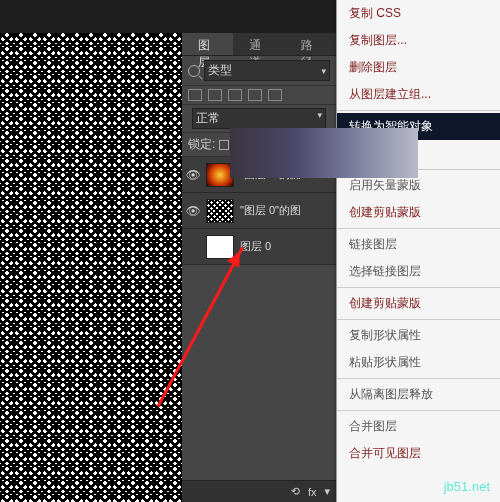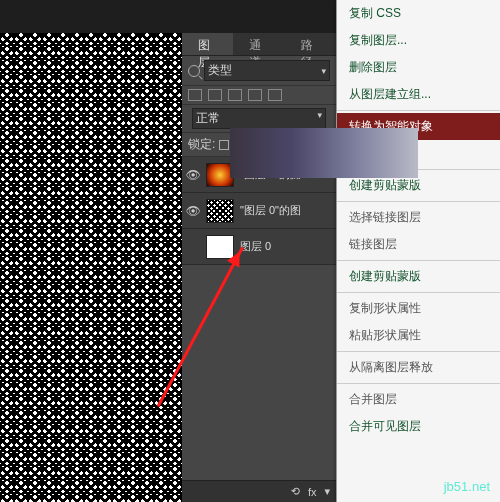--- a/index.html
+++ b/index.html
@@ -27,22 +27,22 @@
 .vis{width:14px;height:14px;display:flex;align-items:center;justify-content:center;color:#ccc}
 .thumb{width:28px;height:24px;border:1px solid #222}
 .th-grad{background:radial-gradient(circle,#ffcc33,#cc3300 60%,#220000)}
 .th-pat{background-image:repeating-linear-gradient(45deg,#fff 0,#fff 2px,#000 2px,#000 4px),repeating-linear-gradient(-45deg,#fff 0,#fff 2px,#000 2px,#000 4px);background-blend-mode:multiply}
 .th-white{background:#fff}
 .lname{color:#ddd;font-size:11px;overflow:hidden;white-space:nowrap}
 .panel-foot{position:absolute;bottom:0;left:182px;width:154px;height:22px;background:#323232;display:flex;justify-content:flex-end;align-items:center;gap:8px;padding:0 6px;color:#ccc;border-top:1px solid #222}
 .fic{font-size:11px}
 .menu{position:absolute;left:336px;top:0;width:164px;height:502px;background:#f5f5f5;border-left:1px solid #999;box-shadow:-1px 0 3px rgba(0,0,0,.3)}
 .mi{padding:5px 12px;color:#555;white-space:nowrap;overflow:hidden}
-.mi.en{color:#14532d}
-.mi.hl{background:#7f1d1d;color:#fff}
+.mi.en{color:#7f1d1d}
+.mi.hl{background:#0f172a;color:#fff}
 .sep{height:1px;background:#ccc;margin:2px 0}
 .annotation{position:absolute;left:158px;top:405px;width:180px;height:3px;background:#ff1a1a;transform:rotate(-62deg);transform-origin:left center;pointer-events:none;z-index:10}
 .annotation::after{content:"";position:absolute;right:-2px;top:-6px;border:7px solid transparent;border-left:14px solid #ff1a1a}
 .gradbar{position:absolute;left:230px;top:128px;width:188px;height:50px;background:linear-gradient(90deg,#3b3440,#4a4668,#7d7f9e,#b9bac8);z-index:9}
 .watermark{position:absolute;right:10px;bottom:8px;color:#5eead4;font-size:13px;z-index:20}
 </style>
 </head>
 <body>
 
 <div class="topbar"></div>
@@ -113,24 +113,25 @@
 
 <div class="menu" id="menu">
     <div class="mi en">复制 CSS</div>
     <div class="mi en">复制图层...</div>
     <div class="mi en">删除图层</div>
     <div class="mi en">从图层建立组...</div>
     <div class="sep"></div>
     <div class="mi en hl">转换为智能对象</div>
     <div class="mi">栅格化图层</div>
     <div class="sep"></div>
+    <div class="mi">启用矢量蒙版</div>
     <div class="mi en">创建剪贴蒙版</div>
     <div class="sep"></div>
+    <div class="mi">链接图层</div>
     <div class="mi">选择链接图层</div>
-    <div class="mi">链接图层</div>
     <div class="sep"></div>
     <div class="mi en">创建剪贴蒙版</div>
     <div class="sep"></div>
     <div class="mi">复制形状属性</div>
     <div class="mi">粘贴形状属性</div>
     <div class="sep"></div>
     <div class="mi">从隔离图层释放</div>
     <div class="sep"></div>
     <div class="mi">合并图层</div>
     <div class="mi en">合并可见图层</div>

